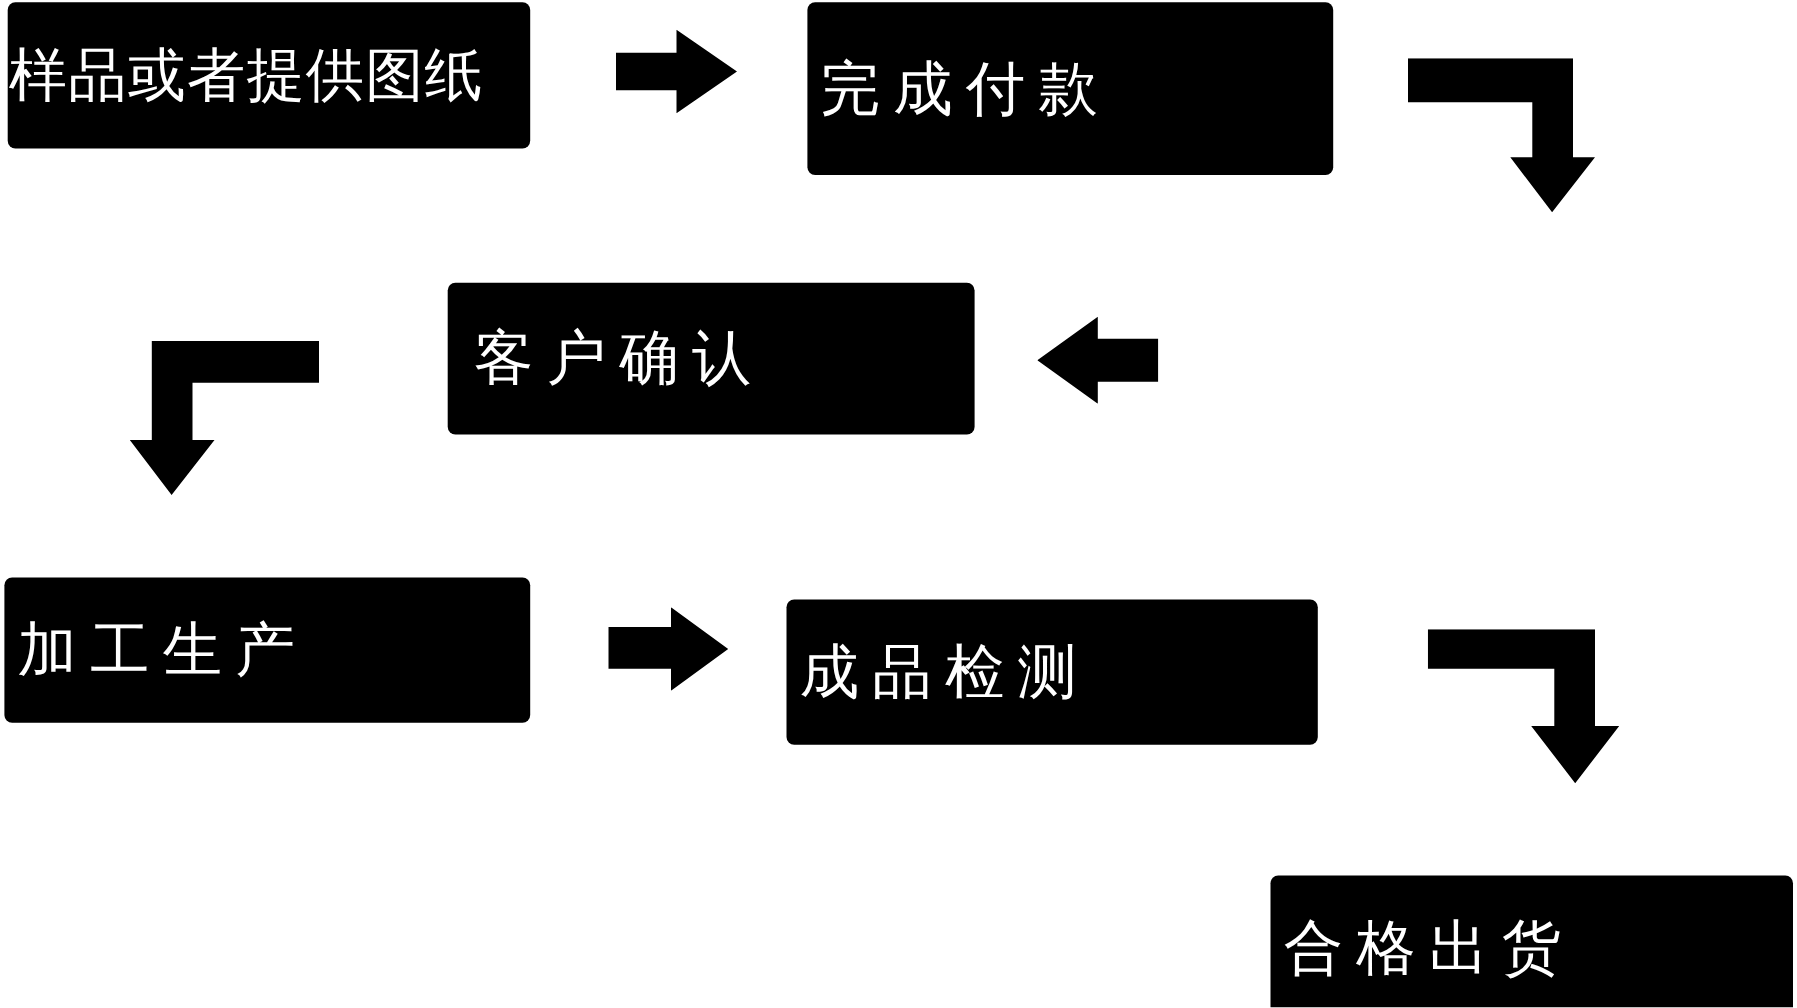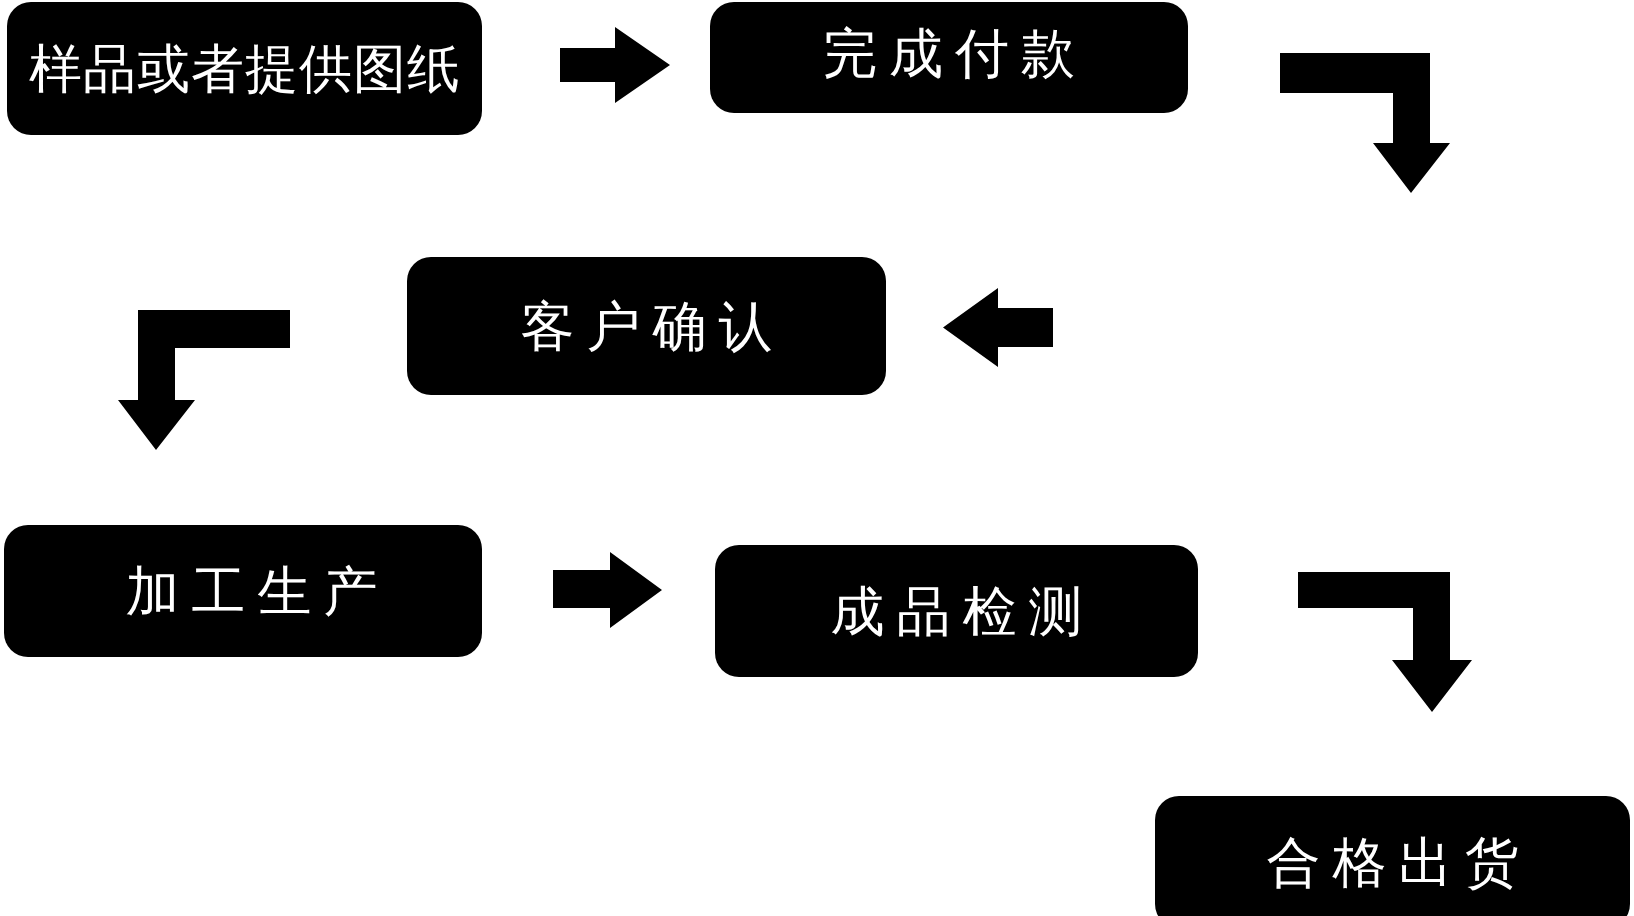--- a/index.html
+++ b/index.html
@@ -12,46 +12,46 @@
   .canvas{
     position:relative;
     width:1634px;height:916px;
     background:var(--canvas-bg);
     overflow:hidden;
     font-family:"Liberation Sans","DejaVu Sans",sans-serif;
   }
   .node{
     position:absolute;
     background:var(--node-bg);
-    border-radius:24px;
-    display:flex;align-items:center;justify-content:center;
+    border-radius:7px;
+    display:flex;align-items:center;justify-content:flex-start;
     box-sizing:border-box;
   }
   .node span{
     color:var(--node-text);
     font-size:54px;
     font-weight:300;
     line-height:1;
     letter-spacing:12px;
     padding-left:12px; 
     white-space:nowrap;
   }
   .node.tight span{
     font-size:53px;
     letter-spacing:1px;
     padding-left:1px;
   }
   .edge{position:absolute;display:block;}
   .edge polygon{fill:var(--arrow);}
   
   #n1{left:7px;   top:2px;   width:475px;height:133px;}
-  #n2{left:710px; top:2px;   width:478px;height:111px;font-family:Liberation Mono, monospace;}
+  #n2{left:734px; top:2px;   width:478px;height:157px;}
   #n3{left:1103px;top:258px; width:482px;height:137px;}
-  #n4{left:407px; top:257px; width:479px;height:138px;}
-  #n5{left:4px;   top:525px; width:478px;height:132px;padding-left:17px;}
+  #n4{left:407px; top:257px; width:479px;height:138px;padding-left:12px;}
+  #n5{left:4px;   top:525px; width:478px;height:132px;}
   #n6{left:715px; top:521px; width:483px;height:132px;margin-top:24px;}
   #n7{left:1155px;top:796px; width:475px;height:132px;}
   
   #e1{left:560px; top:27px;}
   #e2{left:1280px;top:53px;}
   #e3{left:943px; top:288px;}
   #e4{left:118px; top:310px;}
   #e5{left:553px; top:552px;}
   #e6{left:1298px;top:572px;}
 </style>

